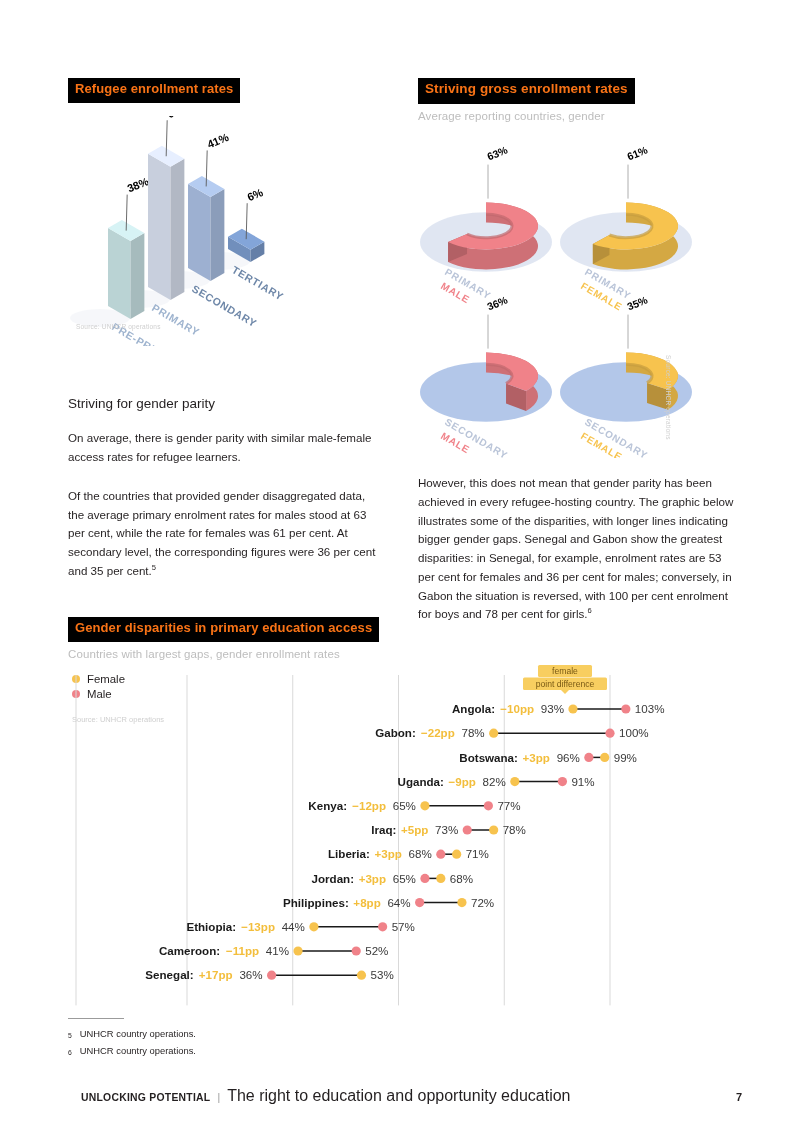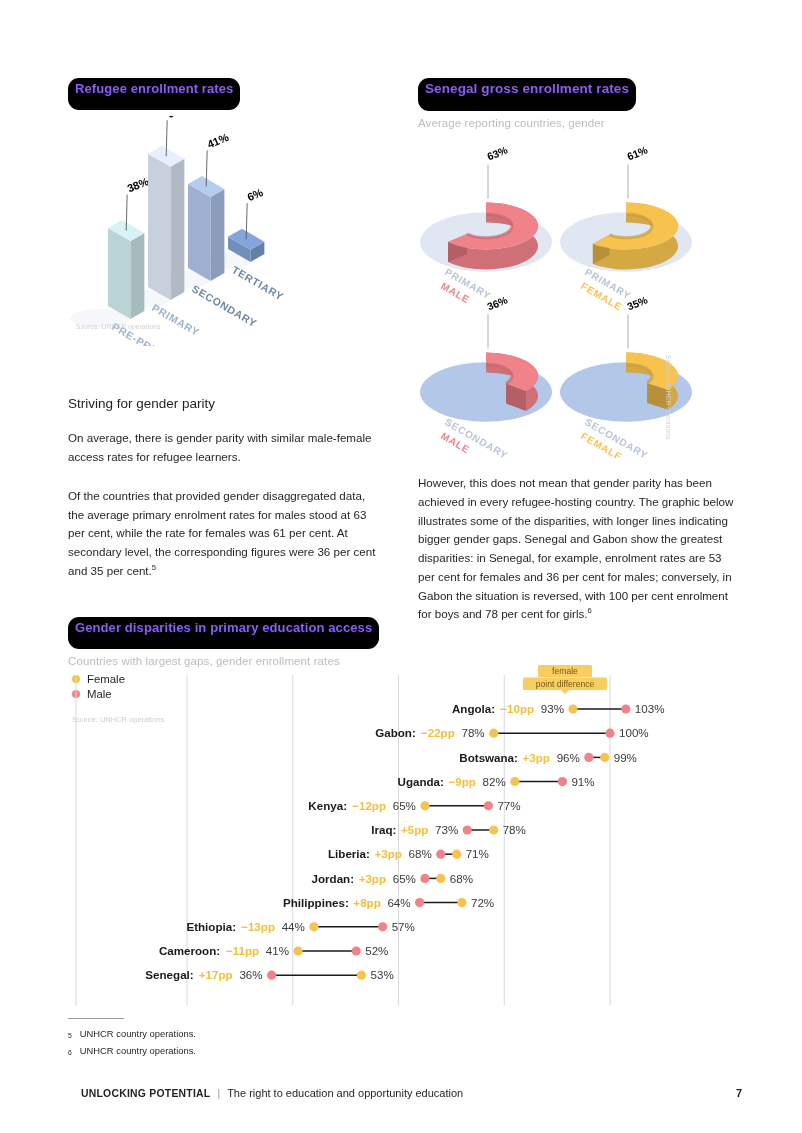--- a/index.html
+++ b/index.html
@@ -11,28 +11,27 @@
     color: #231f20;
     position: relative;
     overflow: hidden;
   }
   .page { position:absolute; inset:0; }
 
   
   .chip {
     display:inline-block;
     background:#000;
-    color:#8b5cf6;
+    color:#f97316;
     font-size:13.5px;
     font-weight:700;
     letter-spacing:.1px;
-    padding:4px 7px 14px 7px;
+    padding:4px 7px 7px 7px;
     line-height:1.08;
     white-space:nowrap;
-    border-radius:11px;
   }
   .subcap {
     color:#bdbdbd;
     font-size:11.5px;
     letter-spacing:.1px;
     margin-top:6px;
   }
   .src {
     color:#cfcfcf;
     font-size:6.5px;
@@ -74,21 +73,21 @@
 
   
   #notes { position:absolute; left:68px; top:1018px; width:400px; }
   #notes .rule { width:56px; height:1px; background:#9b9b9b; margin-bottom:9px; }
   .note { font-size:9.4px; color:#231f20; margin-bottom:6px; display:flex; gap:8px;align-items:flex-end; }
   .note .idx { font-size:6.8px; line-height:1.1; padding-top:1px; }
 
   #footer { position:absolute; left:68px; right:60px; top:1087px; display:flex; align-items:baseline; }
   #footer .fb { font-size:10.4px; font-weight:700; letter-spacing:.25px;margin-left:13px; }
   #footer .sep { font-size:10.4px; color:#999; margin:0 7px; }
-  #footer .ft { font-size:11px; }
+  #footer .ft { font-size:16px; }
   #footer .pg { margin-left:auto; font-size:11px; font-weight:700; }
 </style>
 </head>
 <body>
 
 <div class="page">
 
   <section id="barPanel">
     <div class="chip">Refugee enrollment rates</div>
     <svg id="barSvg" width="350" height="230" viewBox="0 0 350 230">
@@ -128,21 +127,21 @@
           <polygon points="168,120.7 190.516,133.7 204.37199999999999,125.7 181.856,112.7" fill="#83a5d9"></polygon>
           <line x1="186.18599999999998" y1="123.2" x2="187.18599999999998" y2="87.2" stroke="#5a5a5a" stroke-width="0.9"></line>
           <text x="189.18599999999998" y="85.2" fill="#000" font-size="11" font-weight="700" font-family="&quot;Liberation Sans&quot;, sans-serif" transform="rotate(-22 189.18599999999998 85.2)">6%</text>
           <text x="171" y="156" fill="#6e87a8" font-size="10.5" font-weight="700" letter-spacing="0.7" font-family="&quot;Liberation Sans&quot;, sans-serif" transform="rotate(30 171 156)">TERTIARY</text>
         </g>
       </svg>
     <div id="barSrc" class="src">Source: UNHCR operations</div>
   </section>
 
   <section id="donutPanel">
-    <div class="chip">Senegal gross enrollment rates</div>
+    <div class="chip">Striving gross enrollment rates</div>
     <div class="subcap">Average reporting countries, gender</div>
     <svg id="donutSvg" width="330" height="340" viewBox="0 0 330 340">
         <g>
           <ellipse cx="78" cy="124" rx="66" ry="29.7" fill="#D6DEEE" opacity="0.75"></ellipse>
           <path d="M 78 84.6 A 52 23.400000000000002 0 1 1 40.09363137408661 124.01840227873132
                   L 40.09363137408661 144.01840227873132 A 52 23.400000000000002 0 1 0 78 104.6 Z" fill="#ce7076"></path>
           <polygon points="78,84.6 78,96.3 78,116.3 78,104.6" fill="#bb656b"></polygon>
           <polygon points="40.09363137408661,124.01840227873132 59.046815687043306,116.00920113936566 59.046815687043306,136.00920113936564 40.09363137408661,144.01840227873132" fill="#b26065"></polygon>
           <path d="M 78 84.6 A 52 23.400000000000002 0 1 1 40.09363137408661 124.01840227873132
                  L 59.046815687043306 116.00920113936566 A 26 11.700000000000001 0 1 0 78 96.3 Z" fill="#F08289"></path>

